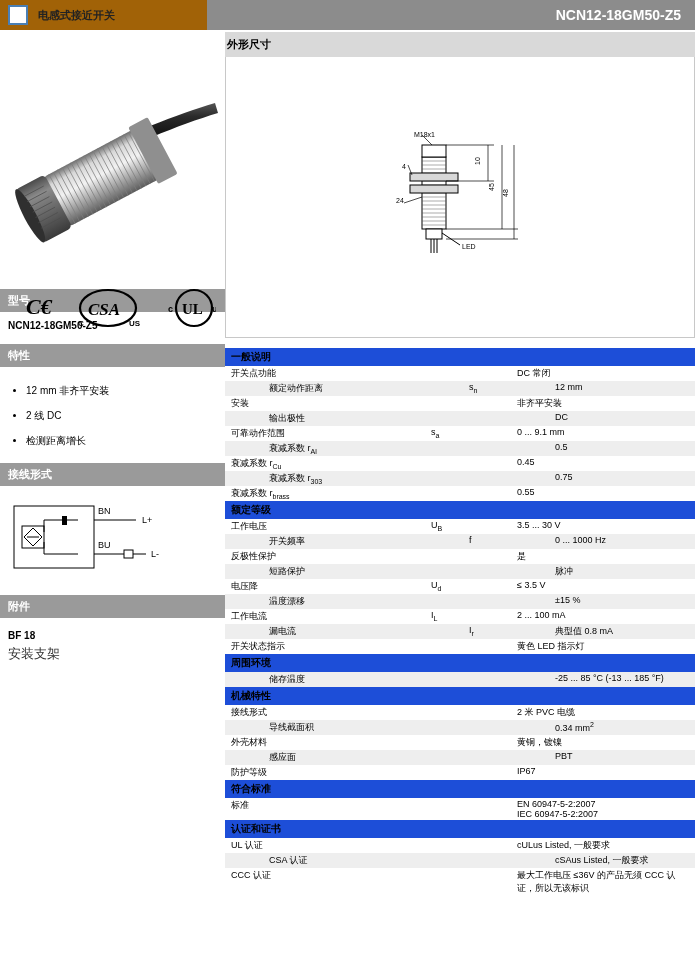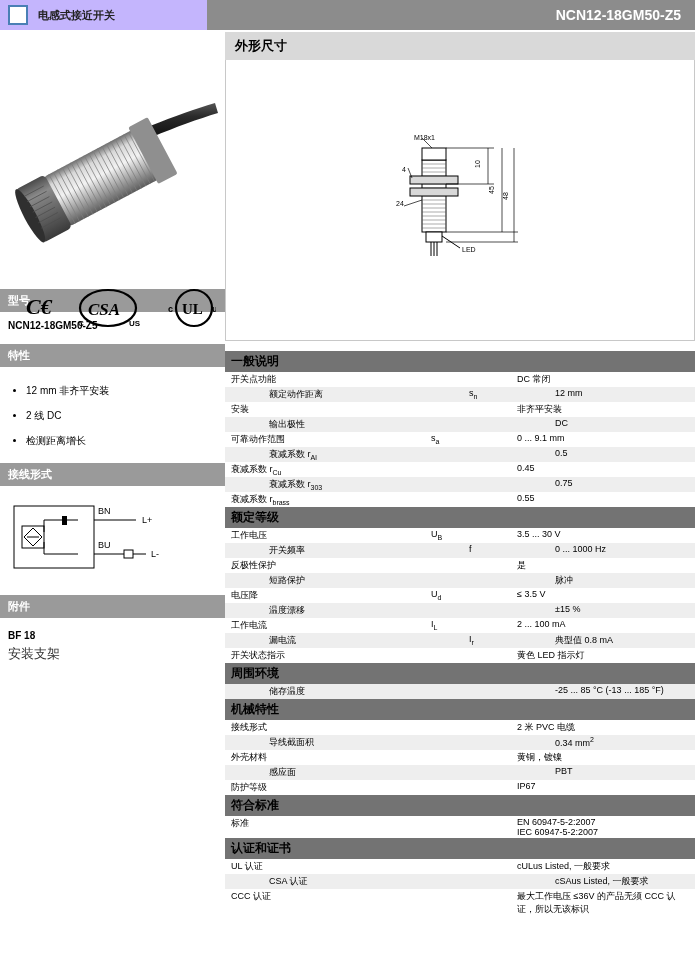--- a/index.html
+++ b/index.html
@@ -12,21 +12,21 @@
     height: 954px;
     font-family: "Liberation Sans", sans-serif;
     font-size: 9px;
     color: #000000;
     position: relative;
     overflow: hidden;
   }
   
   .page-header {
     height: 30px;
-    background: #c4b5fd;
+    background: #a16207;
     display: flex;
     align-items: center;
     border-bottom: 1px solid #ffffff;
   }
   .header-logo {
     width: 16px;
     height: 16px;
     border: 2px solid #4a7fb5;
     margin-left: 8px;
     margin-right: 10px;
@@ -110,41 +110,41 @@
     margin: 6px 0 4px 0;
   }
   .accessory-desc {
     font-size: 13px;
     color: #333333;
   }
   
   .panel-title {
     background: #d9d9d9;
     font-weight: bold;
-    font-size: 13px;
-    padding: 5px 10px;
+    font-size: 11px;
+    padding: 5px 2px;
     border-top: 1px solid #ffffff;
   }
   .dim-box {
     border: 1px solid #c8c8c8;
     border-top: none;
     height: 280px;
     position: relative;
     background: #ffffff;
     margin-bottom: 10px;
   }
   .spec-table {
     width: 100%;
     border-collapse: collapse;
   }
   .spec-table tr.group td {
-    background: #737373;
+    background: #1d4ed8;
     font-weight: bold;
     padding: 2px 6px;
-    font-size: 12px;
+    font-size: 10px;
   }
   .spec-table td {
     padding: 1px 6px;
     font-size: 9px;
     vertical-align: top;
   }
   .spec-table tr.alt td {
     background: #eeeeee;
     padding-left: 44px;
   }

